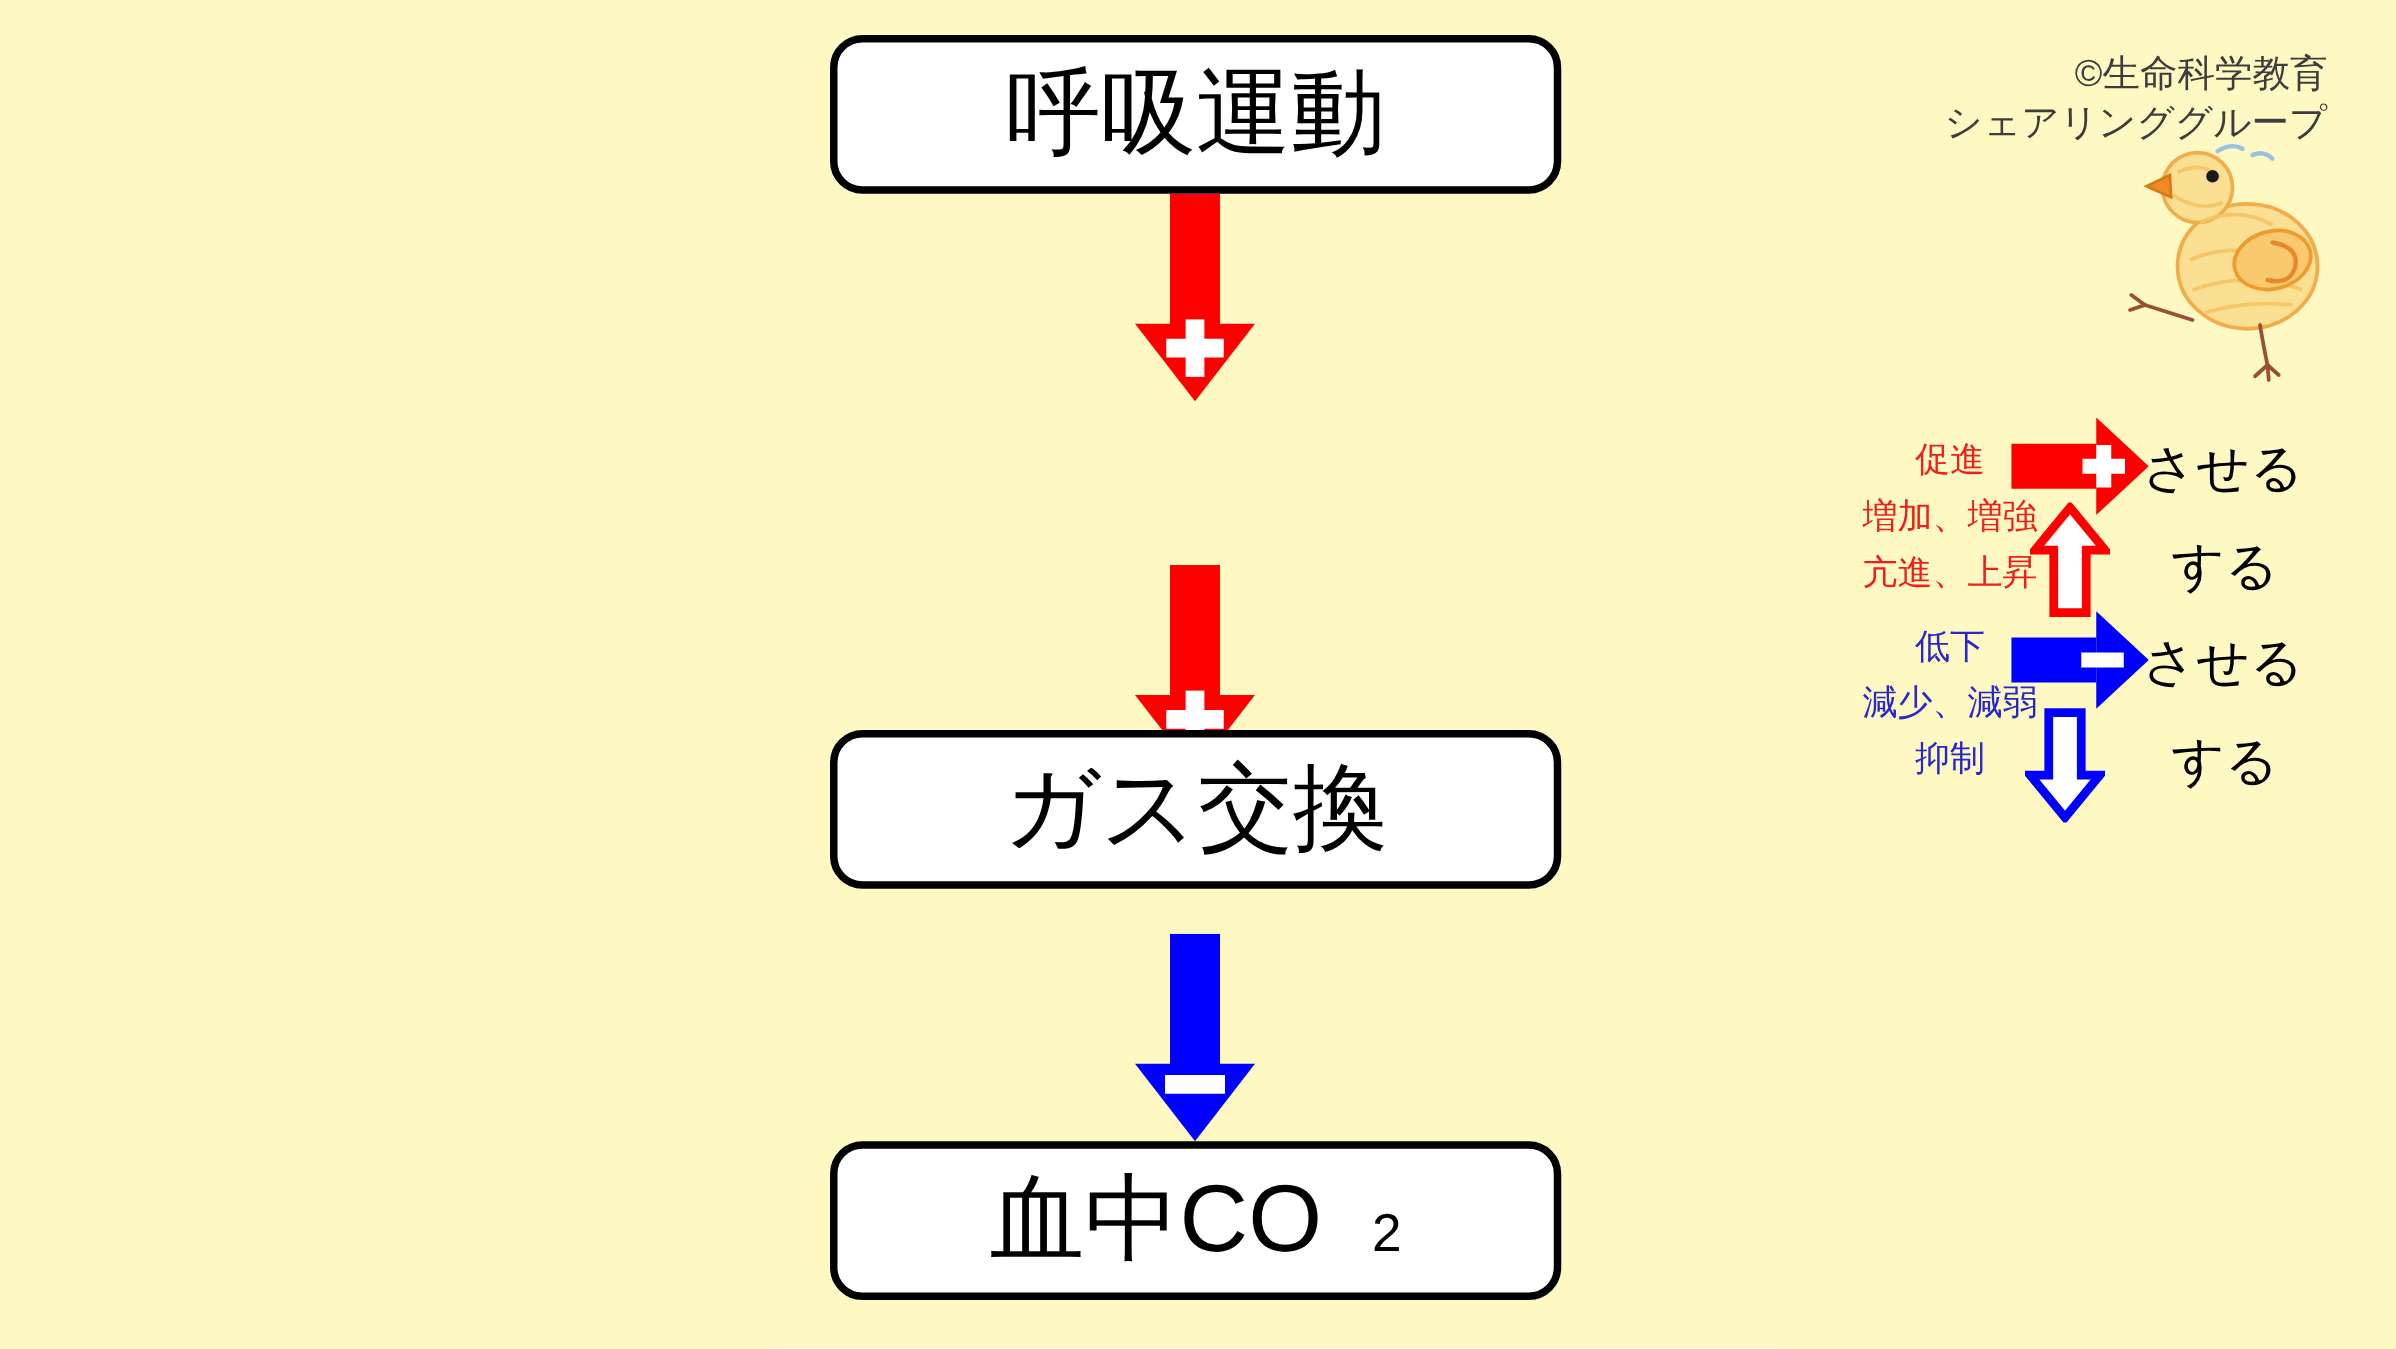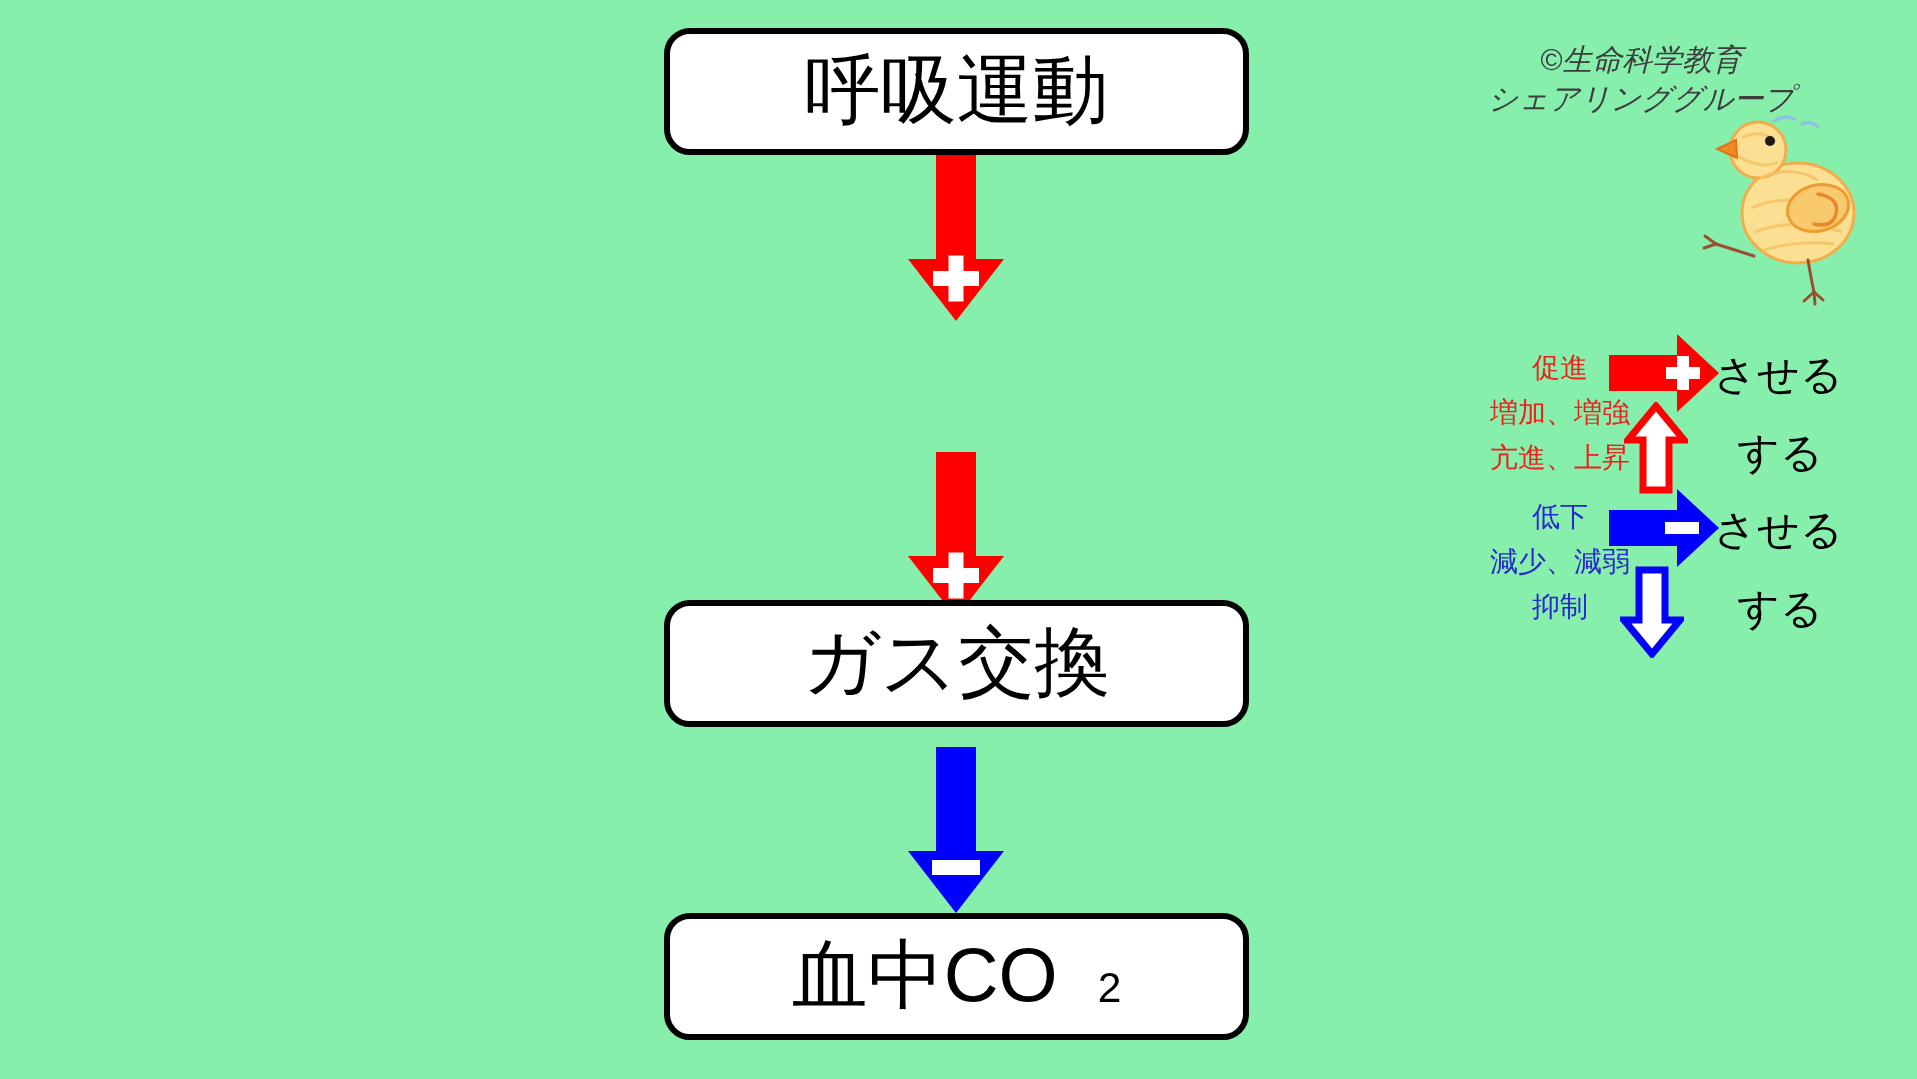--- a/index.html
+++ b/index.html
@@ -1,31 +1,31 @@
 <!DOCTYPE html>
 <html><head>
 <meta charset="utf-8">
 <style>
   html,body { margin:0; padding:0; background:#fff; }
   .stage {
-    position:relative; width:1917px; height:1079px; background:#86efac;
+    position:relative; width:1917px; height:1079px; background:#fef9c3;
     font-family:"Liberation Sans", sans-serif; overflow:hidden;
   }
   
   .flow-box {
     position:absolute; left:664px; width:585px; height:127px;
     box-sizing:border-box; background:#ffffff;
     border:6px solid #000000; border-radius:26px;
     display:flex; align-items:center; justify-content:center;
     font-size:76px; color:#000000; white-space:nowrap;
   }
   .flow-box .sub { font-size:0.56em; transform:translateY(0.26em); display:inline-block; }
   .box-1 { top:28px; }
   .box-2 { top:321px; }
-  .box-3 { top:600px; }
+  .box-3 { top:584px; }
   .box-4 { top:913px;gap:40px; }
   
   .flow-arrow { position:absolute; left:906px; }
   .fa-1 { top:155px; }
   .fa-2 { top:452px; }
   .fa-3 { top:747px; }
   
   .legend-terms {
     position:absolute; left:1444px; width:232px; text-align:center;
     font-size:28px; line-height:45px; white-space:nowrap;
@@ -38,23 +38,22 @@
   .la-blue-solid { left:1609px; top:489px; }
   .la-blue-hollow{ left:1620px; top:566px; }
   .legend-label { position:absolute; font-size:42px; color:#000; white-space:nowrap; }
   .ll-1 { left:1714px; top:347px; }
   .ll-2 { left:1737px; top:425px; }
   .ll-3 { left:1714px; top:502px; }
   .ll-4 { left:1737px; top:581px; }
   
   .credit {
     position:absolute; left:1420px; top:40px; width:442px;
-    text-align:center; font-size:30px; line-height:39px; color:#3d3d3d;
+    text-align:right; font-size:30px; line-height:39px; color:#3d3d3d;
     white-space:nowrap;
-    font-style:italic;
   }
   
   .chick { position:absolute; left:1690px; top:108px; }
 </style>
 </head>
 <body>
 
 <div class="stage">
 
   <div class="flow-box box-1">

